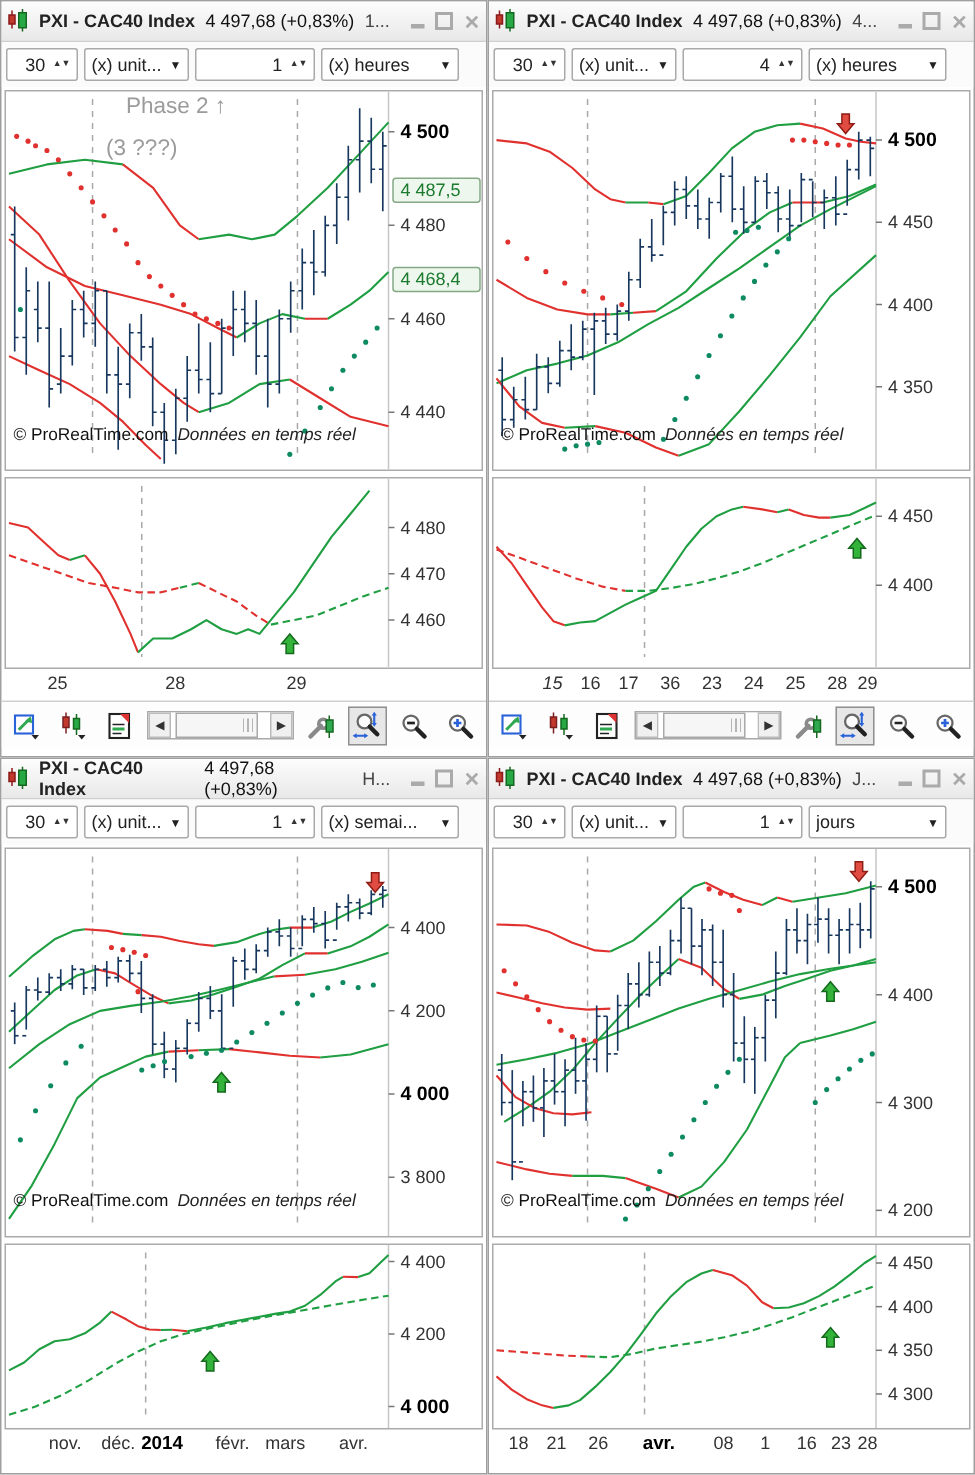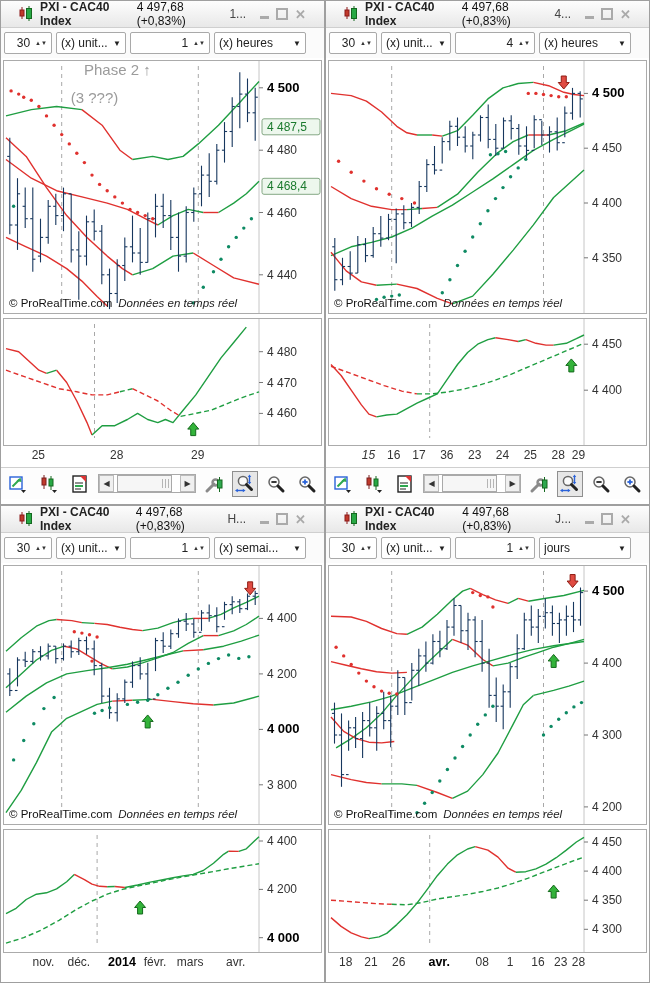--- a/index.html
+++ b/index.html
@@ -1,37 +1,37 @@
 <!DOCTYPE html>
 <html><head>
 <meta charset="utf-8">
 <style>
   html,body{margin:0;padding:0;background:#d9d9d9;font-family:"Liberation Sans",sans-serif;}
   #app{width:650px;height:983px;display:grid;grid-template-columns:325px 325px;grid-template-rows:505px 478px;background:#bfbfbf;}
   .panel{background:#fff;border:1px solid #9f9f9f;box-sizing:border-box;display:flex;flex-direction:column;overflow:hidden;}
-  .titlebar{height:26px;flex:0 0 26px;display:flex;align-items:center;gap:7px;padding:0 18px;background:linear-gradient(#fdfdfd,#e8e8e8);border-bottom:1px solid #cfcfcf;font-size:12px;color:#333;}
+  .titlebar{height:26px;flex:0 0 26px;display:flex;align-items:center;gap:7px;padding:0 4px;background:linear-gradient(#fdfdfd,#e8e8e8);border-bottom:1px solid #cfcfcf;font-size:12px;color:#333;}
   .tname{font-weight:bold;color:#222;}
   .tval{color:#111;}
   .tsuf{color:#444;}
   .tspace{flex:1;}
   .winbtns{display:flex;align-items:center;gap:7px;}
   .wb-min{width:9px;height:3px;background:#aaa;margin-top:7px;}
   .wb-max{width:8px;height:8px;border:2px solid #aaa;}
   .wb-close{color:#aaa;font-weight:bold;font-size:13px;line-height:13px;}
   .toolbar{height:30px;flex:0 0 30px;display:flex;align-items:center;gap:4px;padding:0 3px;background:#fbfbfb;}
   .spin,.drop{height:22px;background:#fff;border:1px solid #a9a9a9;border-radius:2px;display:flex;align-items:center;font-size:12px;color:#222;box-sizing:border-box;}
   .spin{width:48px;} .spin.wide{width:80px;}
   .spin .num{flex:1;text-align:right;padding-right:4px;}
   .spinarr{display:flex;flex-direction:column;font-size:6px;line-height:6px;color:#333;padding:0 4px 0 1px;}
   .drop{width:70px;padding:0 4px;} .drop.wide{width:92px;}
   .drop .lbl{flex:1;white-space:nowrap;overflow:hidden;}
   .caret{font-size:8px;color:#222;padding-left:3px;}
   .chartbox{position:relative;margin:2px 2px 0 2px;border:1px solid #ababab;background:#fff;}
   .chartbox.low{margin-top:4px;}
-  .wm{position:absolute;left:5px;bottom:4px;font-size:11.5px;color:#111;white-space:nowrap;}
+  .wm{position:absolute;left:5px;bottom:17px;font-size:11.5px;color:#111;white-space:nowrap;}
   .wm .rt{font-style:italic;color:#222;padding-left:6px;}
   .xrow{position:relative;height:19px;flex:0 0 19px;}
   .xrow span{position:absolute;top:2px;transform:translateX(-50%);font-size:12px;color:#333;white-space:nowrap;}
   .xrow span.b{font-weight:bold;color:#000;font-size:12.5px;}
   .btoolbar{height:31px;flex:0 0 31px;margin-top:2px;border-top:1px solid #cfcfcf;display:flex;align-items:center;gap:5px;padding:0 4px;background:#fdfdfd;}
   .tbi{width:24px;height:24px;display:flex;align-items:center;justify-content:center;border:1px solid transparent;}
   .tbi.active{background:#e7e7e7;border:1px solid #8f8f8f;}
   .scrollbar{flex:1;height:17px;display:flex;align-items:stretch;border:1px solid #a9a9a9;background:#f4f4f4;}
   .sb-btn{width:15px;display:flex;align-items:center;justify-content:center;font-size:8px;color:#333;background:#f0f0f0;border:1px solid #bbb;box-sizing:border-box;}
   .sb-track{flex:1;position:relative;background:#fff;}
@@ -876,21 +876,21 @@
           <polyline points="120.9,57.5 133.6,55.0 146.2,52.1 158.9,49.7 169.0,47.8 179.1,45.9 189.2,44.4 199.3,40.5 209.5,33.3 219.6,24.3 224.6,21.2" fill="none" stroke="#1f9e42" stroke-width="1.4" stroke-linejoin="round"></polyline>
           <polyline points="224.6,21.2 234.8,21.4" fill="none" stroke="#e0312e" stroke-width="1.4" stroke-linejoin="round"></polyline>
           <polyline points="234.8,21.4 242.3,18.8 249.9,11.5 255.0,6.7" fill="none" stroke="#1f9e42" stroke-width="1.4" stroke-linejoin="round"></polyline>
           <polyline points="2.0,113.1 19.7,107.7 37.4,100.0 55.1,90.3 72.8,79.2 88.0,71.0 103.2,64.2 118.4,59.4 133.6,56.0 148.7,52.9 163.9,49.7 179.1,46.8 194.3,44.2 209.5,41.5 224.6,38.8 239.8,36.2 255.0,33.8" fill="none" stroke="#1f9e42" stroke-width="1.4" stroke-linejoin="round" stroke-dasharray="5,3"></polyline>
           <path d="M136.09,71 L141.59,77.5 L138.59,77.5 L138.59,84 L133.59,84 L133.59,77.5 L130.59,77.5 Z" fill="#33b33a" stroke="#14691c" stroke-width="1"></path>
         </svg>
       </div>
     <div class="xrow">
         <span style="left: 42.42px; text-align: center;">nov.</span>
         <span style="left: 77.84px;">déc.</span>
-        <span class="b" style="left: 121px;">2014</span>
+        <span class="b" style="left: 107px;">2014</span>
         <span style="left: 154px;">févr.</span>
         <span style="left: 189.16px;">mars</span>
         <span style="left: 234.7px;">avr.</span>
       </div>
   </div>
 
   <div class="panel" id="panel3">
     <div class="titlebar">
       <span>
           <svg width="14" height="16">

